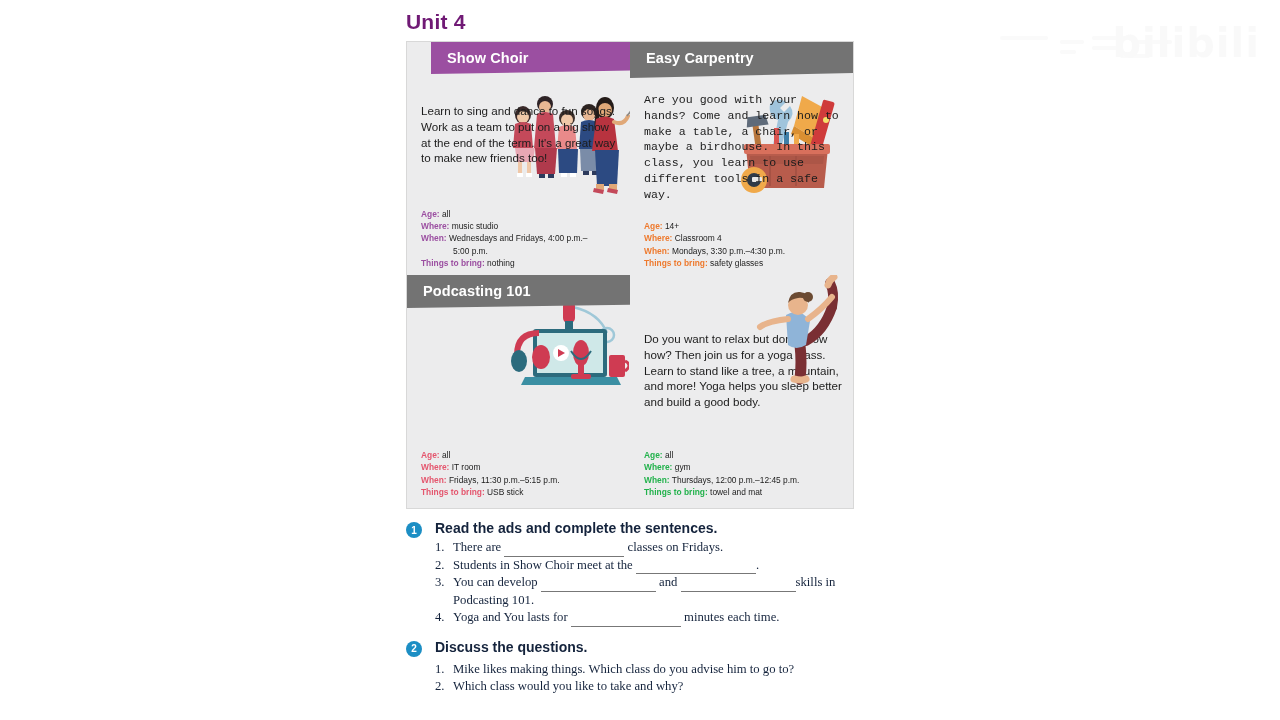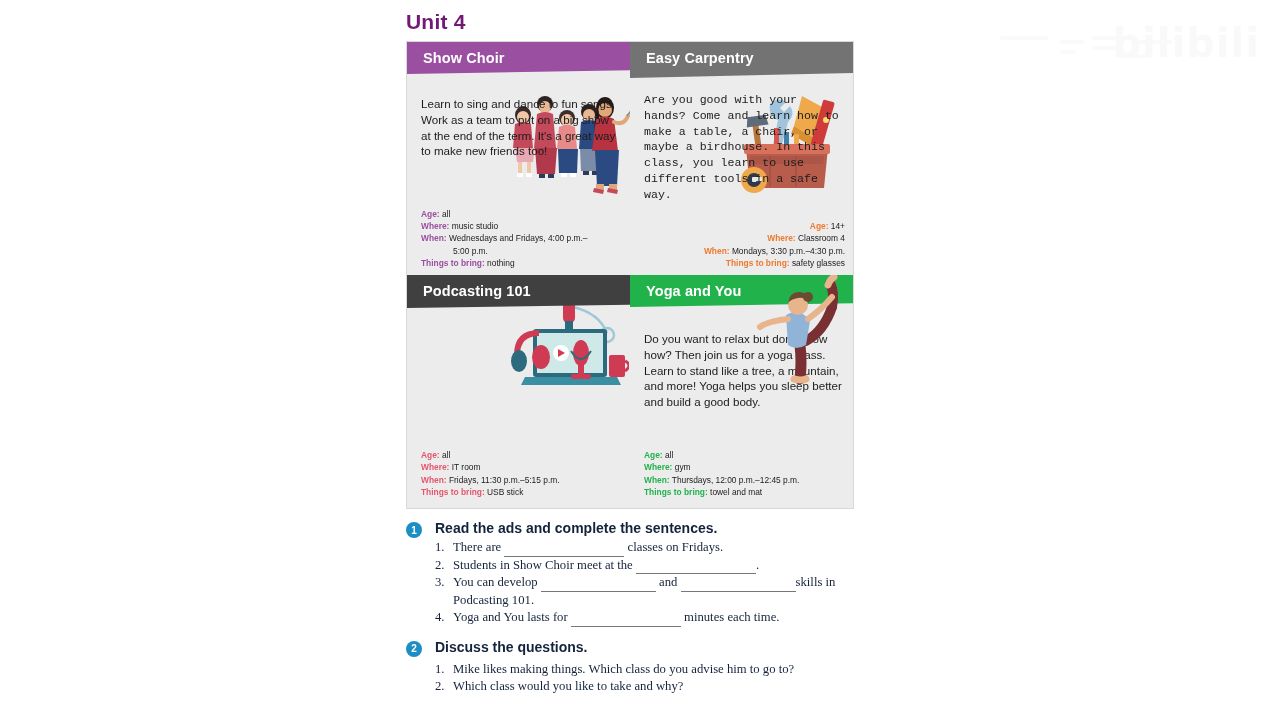--- a/index.html
+++ b/index.html
@@ -55,49 +55,49 @@
     height: 34px;
     color: #fff;
     font-size: 14.5px;
     font-weight: bold;
     letter-spacing: 0.1px;
     padding: 8px 0 0 16px;
     z-index: 3;
   }
   .card.tl .card-head { background: #9b4fa1; height: 32px; }
   .card.tr .card-head { background: #737373; height: 36px; }
-  .card.bl .card-head { background: #404040; height: 33px; }
+  .card.bl .card-head { background: #737373; height: 33px; }
   .card.br .card-head { background: #22b24c; height: 32px; }
 
   
-  .card.tl .card-head { clip-path: polygon(0 0, 100% 0, 100% 88%, 0 100%); }
+  .card.tl .card-head { clip-path: polygon(0 0, 100% 0, 100% 88%, 0 100%); margin-left: 24px; }
   .card.tr .card-head { clip-path: polygon(0 0, 100% 0, 100% 86%, 0 100%); }
   .card.bl .card-head { clip-path: polygon(0 0, 100% 0, 100% 90%, 0 100%); }
   .card.br .card-head { clip-path: polygon(0 0, 100% 0, 100% 88%, 0 100%); }
 
   .card-body {
     position: absolute; left: 0; right: 0;
     padding: 0 10px 0 14px;
     font-size: 11.6px;
     line-height: 1.36;
     color: #1c1c1c;
     z-index: 2;
   }
-  .card.tl .card-body { top: 54px; }
+  .card.tl .card-body { top: 61px; }
   .card.tr .card-body { top: 50px; font-family: Liberation Mono, monospace; }
   .card.bl .card-body { top: 56px; }
   .card.br .card-body { top: 56px; }
 
   .card-details {
     position: absolute; left: 14px; right: 8px;
     font-size: 8.4px; line-height: 1.45; color: #1c1c1c;
     z-index: 4;
   }
   .card.tl .card-details { top: 208px; }
-  .card.tr .card-details { top: 215px; text-align: right; }
+  .card.tr .card-details { top: 215px; }
   .card.bl .card-details { top: 450px; }
   .card.br .card-details { top: 450px; }
   .card.bl .card-details, .card.br .card-details { top: auto; bottom: 10px; }
   .card.tl .card-details, .card.tr .card-details { top: auto; bottom: 6px; }
 
   .det-line { white-space: nowrap; }
   .lbl { font-weight: bold; }
   .card.tl .lbl { color: #9b4fa1; }
   .card.tr .lbl { color: #ee7a2e; }
   .card.bl .lbl { color: #e4566e; }
@@ -307,21 +307,20 @@
 
       <div class="card-details">
         <div class="det-line"><span class="lbl">Age:</span> <span>all</span></div>
         <div class="det-line"><span class="lbl">Where:</span> <span>IT room</span></div>
         <div class="det-line"><span class="lbl">When:</span> <span>Fridays, 11:30 p.m.–5:15 p.m.</span></div>
         <div class="det-line"><span class="lbl">Things to bring:</span> <span>USB stick</span></div>
       </div>
     </div>
 
     <div class="card br">
-      <div class="card-head">Yoga and You</div>
 
       <svg class="art" style="left:120px; top:0px; width:100px; height:130px; z-index:5;" viewBox="0 0 100 130">
 
         <path d="M56 66 q18 -10 26 -34" stroke="#7a2f33" stroke-width="10" fill="none" stroke-linecap="round"></path>
         <path d="M82 32 q3 -14 -2 -24" stroke="#7a2f33" stroke-width="10" fill="none" stroke-linecap="round"></path>
         <path d="M78 10 q2 -6 6 -8" stroke="#e8b48c" stroke-width="7" fill="none" stroke-linecap="round"></path>
 
         <path d="M50 70 q2 18 0 34" stroke="#7a2f33" stroke-width="11" fill="none" stroke-linecap="round"></path>
         <path d="M44 104 q8 2 12 0" stroke="#e8b48c" stroke-width="7" fill="none" stroke-linecap="round"></path>
 

